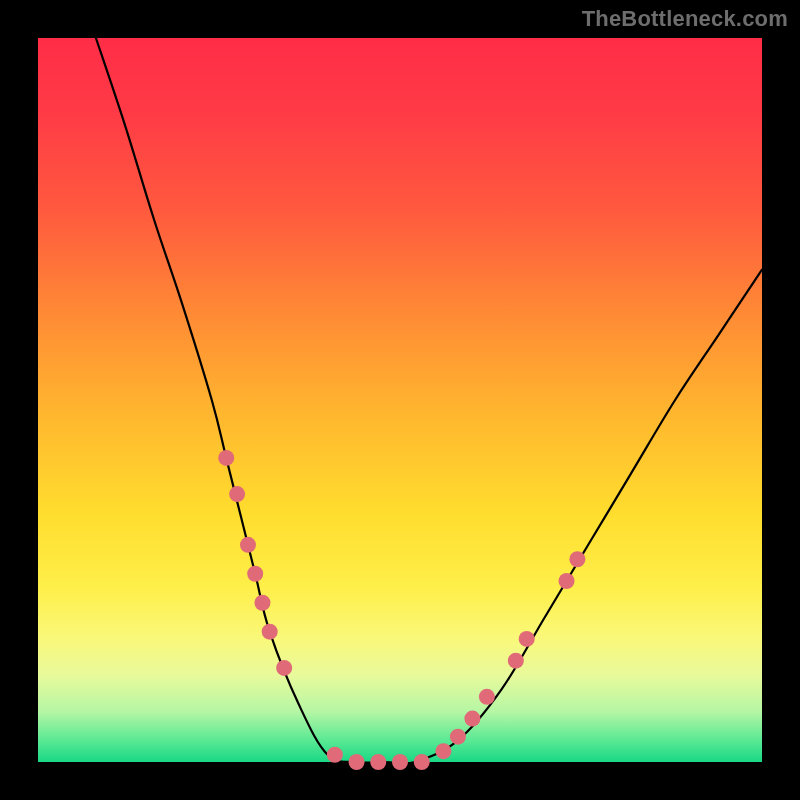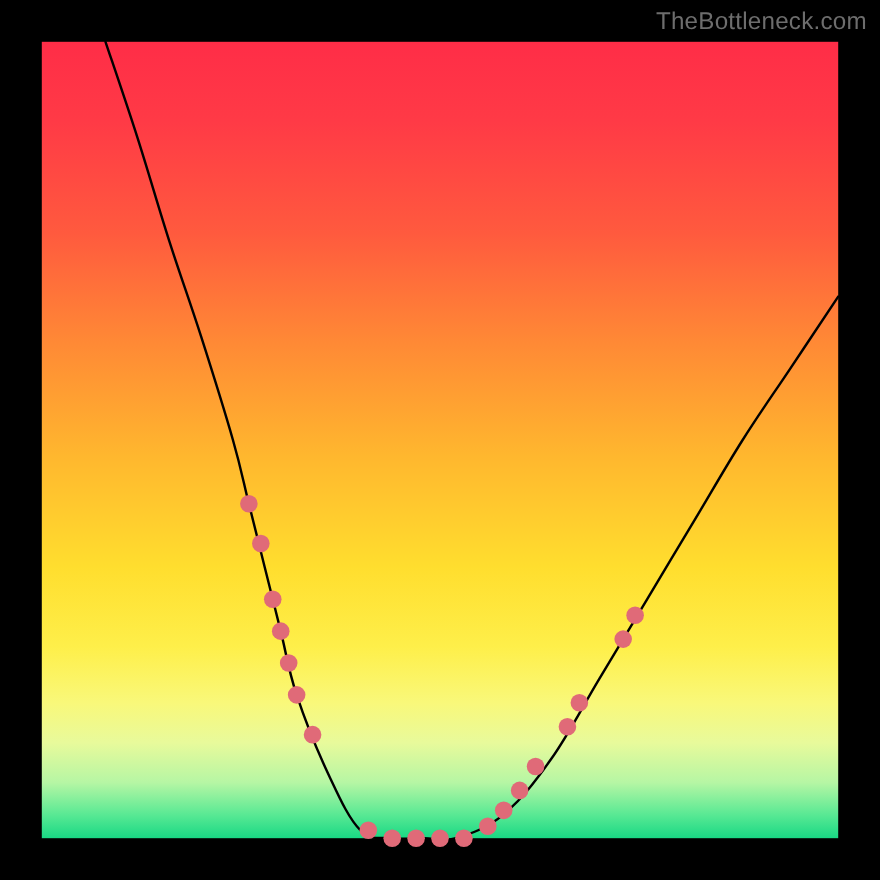--- a/index.html
+++ b/index.html
@@ -38,21 +38,21 @@
       #5ae994 97%,
       #19d884 100%
     );
   }
   .watermark {
     position: absolute;
     top: 6px;
     right: 12px;
     color: #6d6d6d;
     font-size: 22px;
-    font-weight: 400;
+    font-weight: 700;
     letter-spacing: 0.2px;
     user-select: none;
     margin-left: 48px;
   }
   svg.curve {
     position: absolute;
     left: 0;
     top: 0;
     width: 724px;
     height: 724px;

